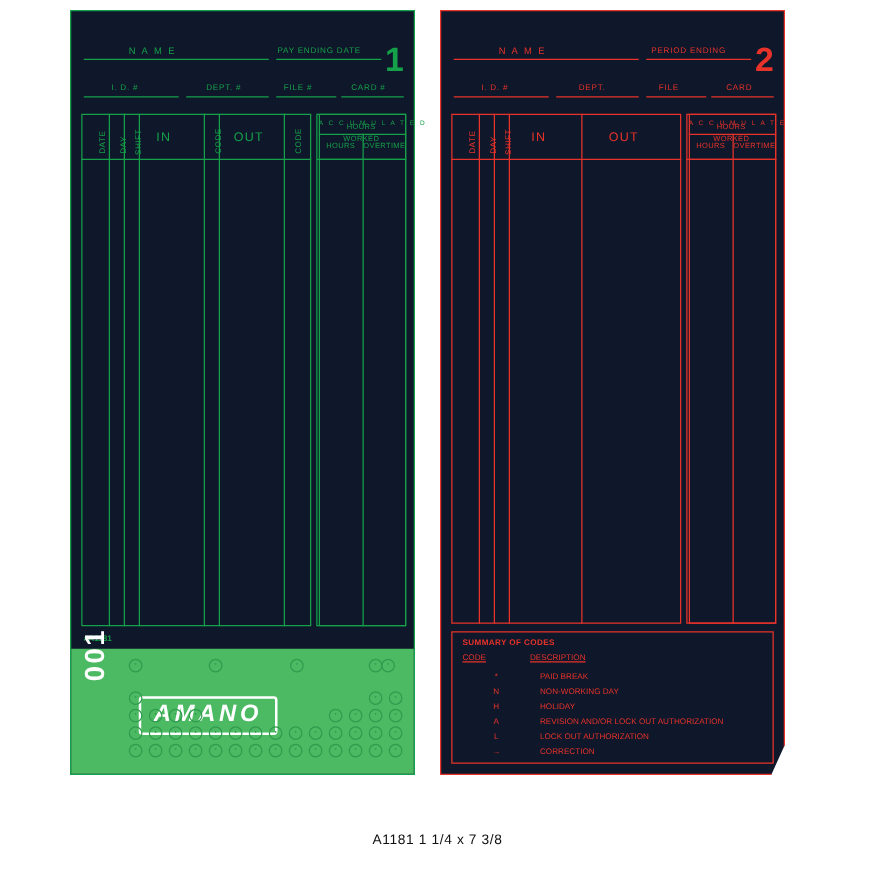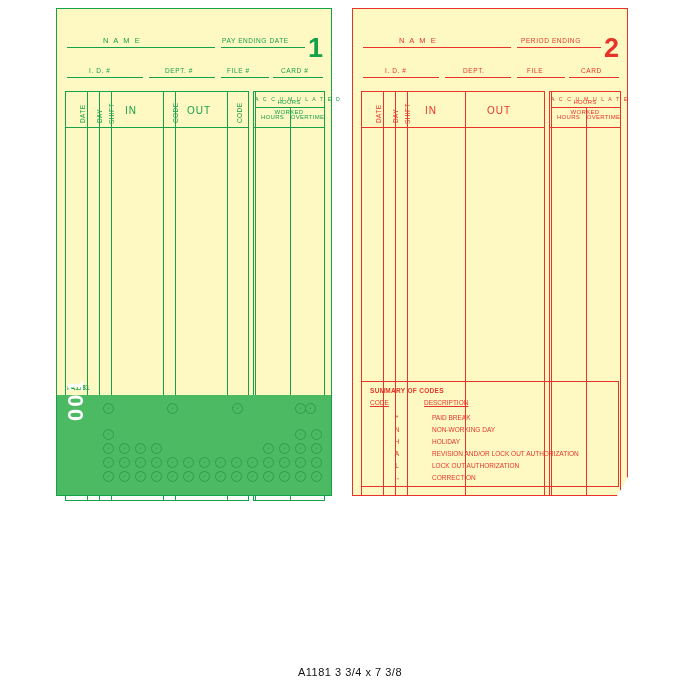--- a/index.html
+++ b/index.html
@@ -6,22 +6,22 @@
   body{
     width:700px;height:700px;
     background:#ffffff;
     font-family:"Liberation Sans", sans-serif;
     position:relative;
     overflow:hidden;
   }
   .card{
     position:absolute;
     top:8px;
-    width:276px;height:488px;
-    background:#fef9c3;
+    width:276px;height:612px;
+    background:#0f172a;
     box-sizing:border-box;
   }
   #card-front{ left:56px; border:1.5px solid #15a04a; }
   #card-back{ left:352px; border:1.5px solid #e8332a;
      clip-path: polygon(0 0, 100% 0, 100% 96%, 96% 100%, 0 100%);
   }
   .g{color:#15a04a;}
   .r{color:#e8332a;}
 
   
@@ -241,20 +241,21 @@
     <div class="vline g" style="left:225px;top:16px;height:394px;position:absolute;"></div>
     <div class="hcell g sp" style="left:190px;top:5px;width:70px;font-size:5.2px;">A C C U M U L A T E D</div>
     <div class="hcell g" style="left:190px;top:23px;width:35px;">HOURS</div>
     <div class="hcell g" style="left:225px;top:23px;width:35px;">OVERTIME</div>
   </div>
 
   <div class="partno g">#A1181</div>
 
   <div class="strip">
     <div class="seq">001</div>
+    <div class="brandbox">AMANO</div>
     <div class="dots">
       <div class="dot" style="left:46px;top:8px;">•</div>
       <div class="dot" style="left:110px;top:8px;">•</div>
       <div class="dot" style="left:175px;top:8px;">•</div>
       <div class="dot" style="left:238px;top:8px;">•</div>
       <div class="dot" style="left:248px;top:8px;">•</div>
 
       <div class="dot" style="left:46px;top:62px;">•</div>
       <div class="dot" style="left:62px;top:62px;">•</div>
       <div class="dot" style="left:78px;top:62px;">•</div>
@@ -381,13 +382,13 @@
       <span class="c">L</span>
       <span class="d">LOCK OUT AUTHORIZATION</span>
     </div>
     <div class="sum-row" style="left:8px;top:92px;">
       <span class="c">→</span>
       <span class="d">CORRECTION</span>
     </div>
   </div>
 </div>
 
-<div class="caption">A1181   3 3/4 x 7 3/8</div>
+<div class="caption">A1181   1 1/4 x 7 3/8</div>
 
 </body></html>

